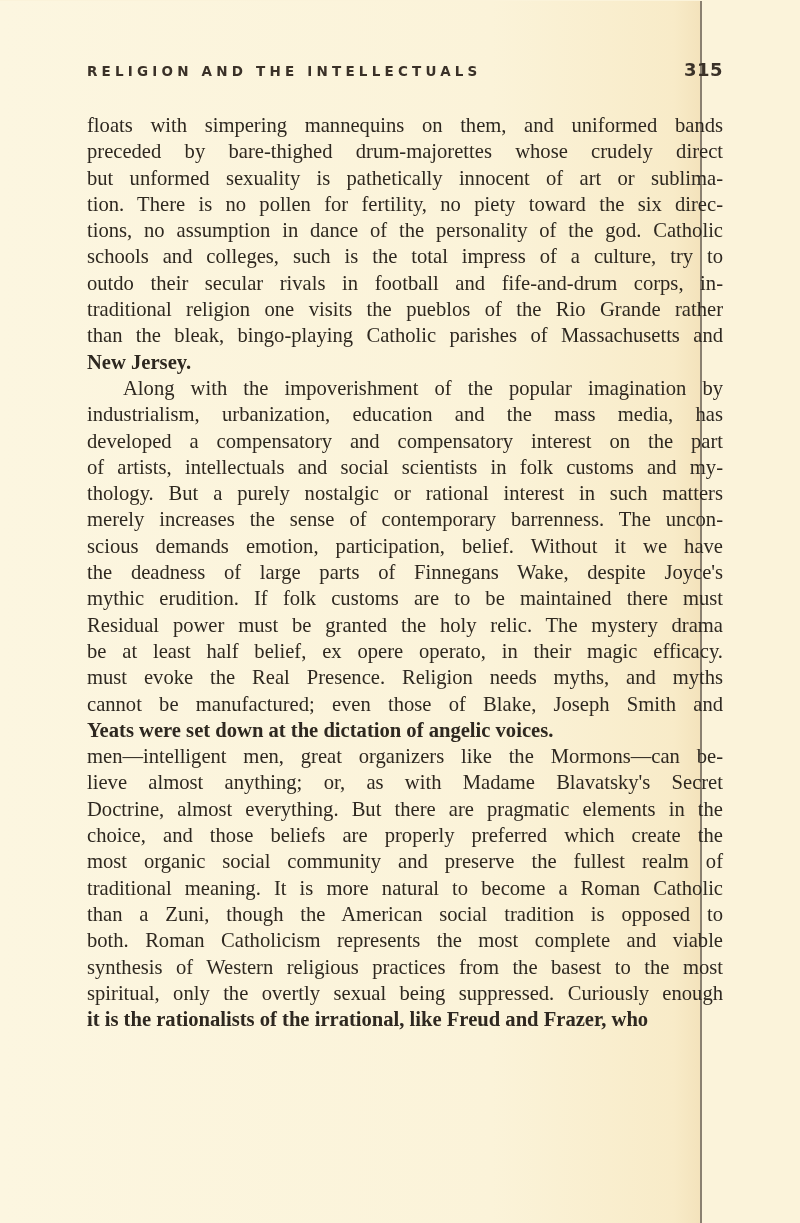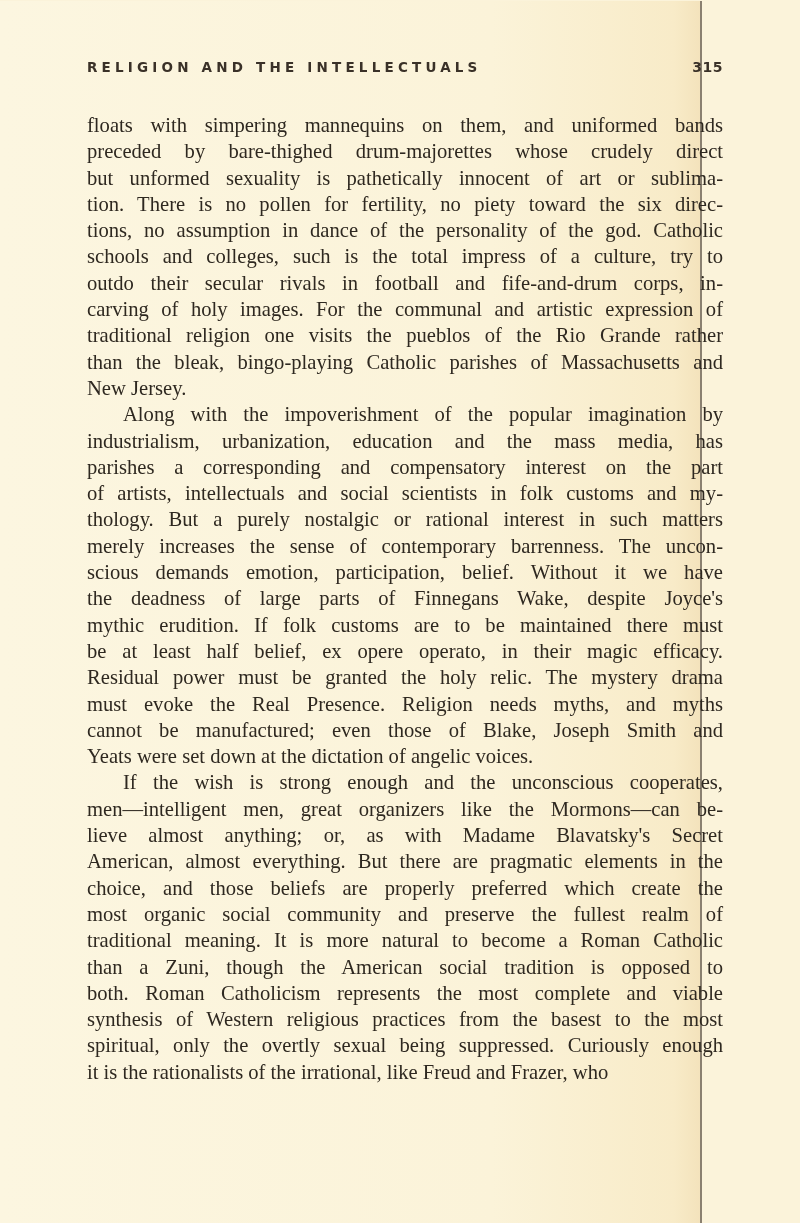--- a/index.html
+++ b/index.html
@@ -38,21 +38,21 @@
       align-items: baseline;
       font-family: "DejaVu Sans", sans-serif;
       font-weight: bold;
       color: #3a3128;
     }
     .running-title {
       font-size: 13.5px;
       letter-spacing: 4.2px;
     }
     .folio {
-      font-size: 14px;
+      font-size: 18px;
       letter-spacing: 0.5px;
     }
     .body-text {
       position: absolute;
       left: 87px;
       top: 93px;
       width: 636px;
       font-family: "Liberation Serif", serif;
       font-size: 20.6px;
       line-height: 26.3px;
@@ -61,20 +61,21 @@
     }
     .line {
       display: block;
       white-space: nowrap;
       text-align: justify;
       text-align-last: justify;
       height: 26.3px;
     }
     .line.last {
       text-align-last: left;
+      font-weight: bold;
     }
     .line.indent {
       padding-left: 36px;
     }
     .it {
     }
   </style>
 </head>
 <body>
 
@@ -88,46 +89,44 @@
 
   <div class="body-text" id="body-text">
       <div>
         <span class="line"><span>floats with simpering mannequins on them, and uniformed bands</span></span>
         <span class="line"><span>preceded by bare-thighed drum-majorettes whose crudely direct</span></span>
         <span class="line"><span>but unformed sexuality is pathetically innocent of art or sublima-</span></span>
         <span class="line"><span>tion. There is no pollen for fertility, no piety toward the six direc-</span></span>
         <span class="line"><span>tions, no assumption in dance of the personality of the god. Catholic</span></span>
         <span class="line"><span>schools and colleges, such is the total impress of a culture, try to</span></span>
         <span class="line"><span>outdo their secular rivals in football and fife-and-drum corps, in-</span></span>
-        <span class="line"><span>carving of holy images. For the communal and artistic expression of</span></span>
         <span class="line"><span>traditional religion one visits the pueblos of the Rio Grande rather</span></span>
         <span class="line"><span>than the bleak, bingo-playing Catholic parishes of Massachusetts and</span></span>
         <span class="line last"><span>New Jersey.</span></span>
       </div>
       <div>
         <span class="line indent"><span>Along with the impoverishment of the popular imagination by</span></span>
         <span class="line"><span>industrialism, urbanization, education and the mass media, has</span></span>
-        <span class="line"><span>parishes a corresponding and compensatory interest on the part</span></span>
+        <span class="line"><span>developed a compensatory and compensatory interest on the part</span></span>
         <span class="line"><span>of artists, intellectuals and social scientists in folk customs and my-</span></span>
         <span class="line"><span>thology. But a purely nostalgic or rational interest in such matters</span></span>
         <span class="line"><span>merely increases the sense of contemporary barrenness. The uncon-</span></span>
         <span class="line"><span>scious demands emotion, participation, belief. Without it we have</span></span>
         <span class="line"><span>the deadness of large parts of </span><span class="it">Finnegans Wake,</span><span> despite Joyce's</span></span>
         <span class="line"><span>mythic erudition. If folk customs are to be maintained there must</span></span>
+        <span class="line"><span>Residual power must be granted the holy relic. The mystery drama</span></span>
         <span class="line"><span>be at least half belief, </span><span class="it">ex opere operato,</span><span> in their magic efficacy.</span></span>
-        <span class="line"><span>Residual power must be granted the holy relic. The mystery drama</span></span>
         <span class="line"><span>must evoke the Real Presence. Religion needs myths, and myths</span></span>
         <span class="line"><span>cannot be manufactured; even those of Blake, Joseph Smith and</span></span>
         <span class="line last"><span>Yeats were set down at the dictation of angelic voices.</span></span>
       </div>
       <div>
-        <span class="line indent"><span>If the wish is strong enough and the unconscious cooperates,</span></span>
         <span class="line"><span>men—intelligent men, great organizers like the Mormons—can be-</span></span>
         <span class="line"><span>lieve almost anything; or, as with Madame Blavatsky's </span><span class="it">Secret</span></span>
-        <span class="line"><span class="it">American,</span><span> almost everything. But there are pragmatic elements in the</span></span>
+        <span class="line"><span class="it">Doctrine,</span><span> almost everything. But there are pragmatic elements in the</span></span>
         <span class="line"><span>choice, and those beliefs are properly preferred which create the</span></span>
         <span class="line"><span>most organic social community and preserve the fullest realm of</span></span>
         <span class="line"><span>traditional meaning. It is more natural to become a Roman Catholic</span></span>
         <span class="line"><span>than a Zuni, though the American social tradition is opposed to</span></span>
         <span class="line"><span>both. Roman Catholicism represents the most complete and viable</span></span>
         <span class="line"><span>synthesis of Western religious practices from the basest to the most</span></span>
         <span class="line"><span>spiritual, only the overtly sexual being suppressed. Curiously enough</span></span>
         <span class="line last"><span>it is the rationalists of the irrational, like Freud and Frazer, who</span></span>
       </div>
     </div>

